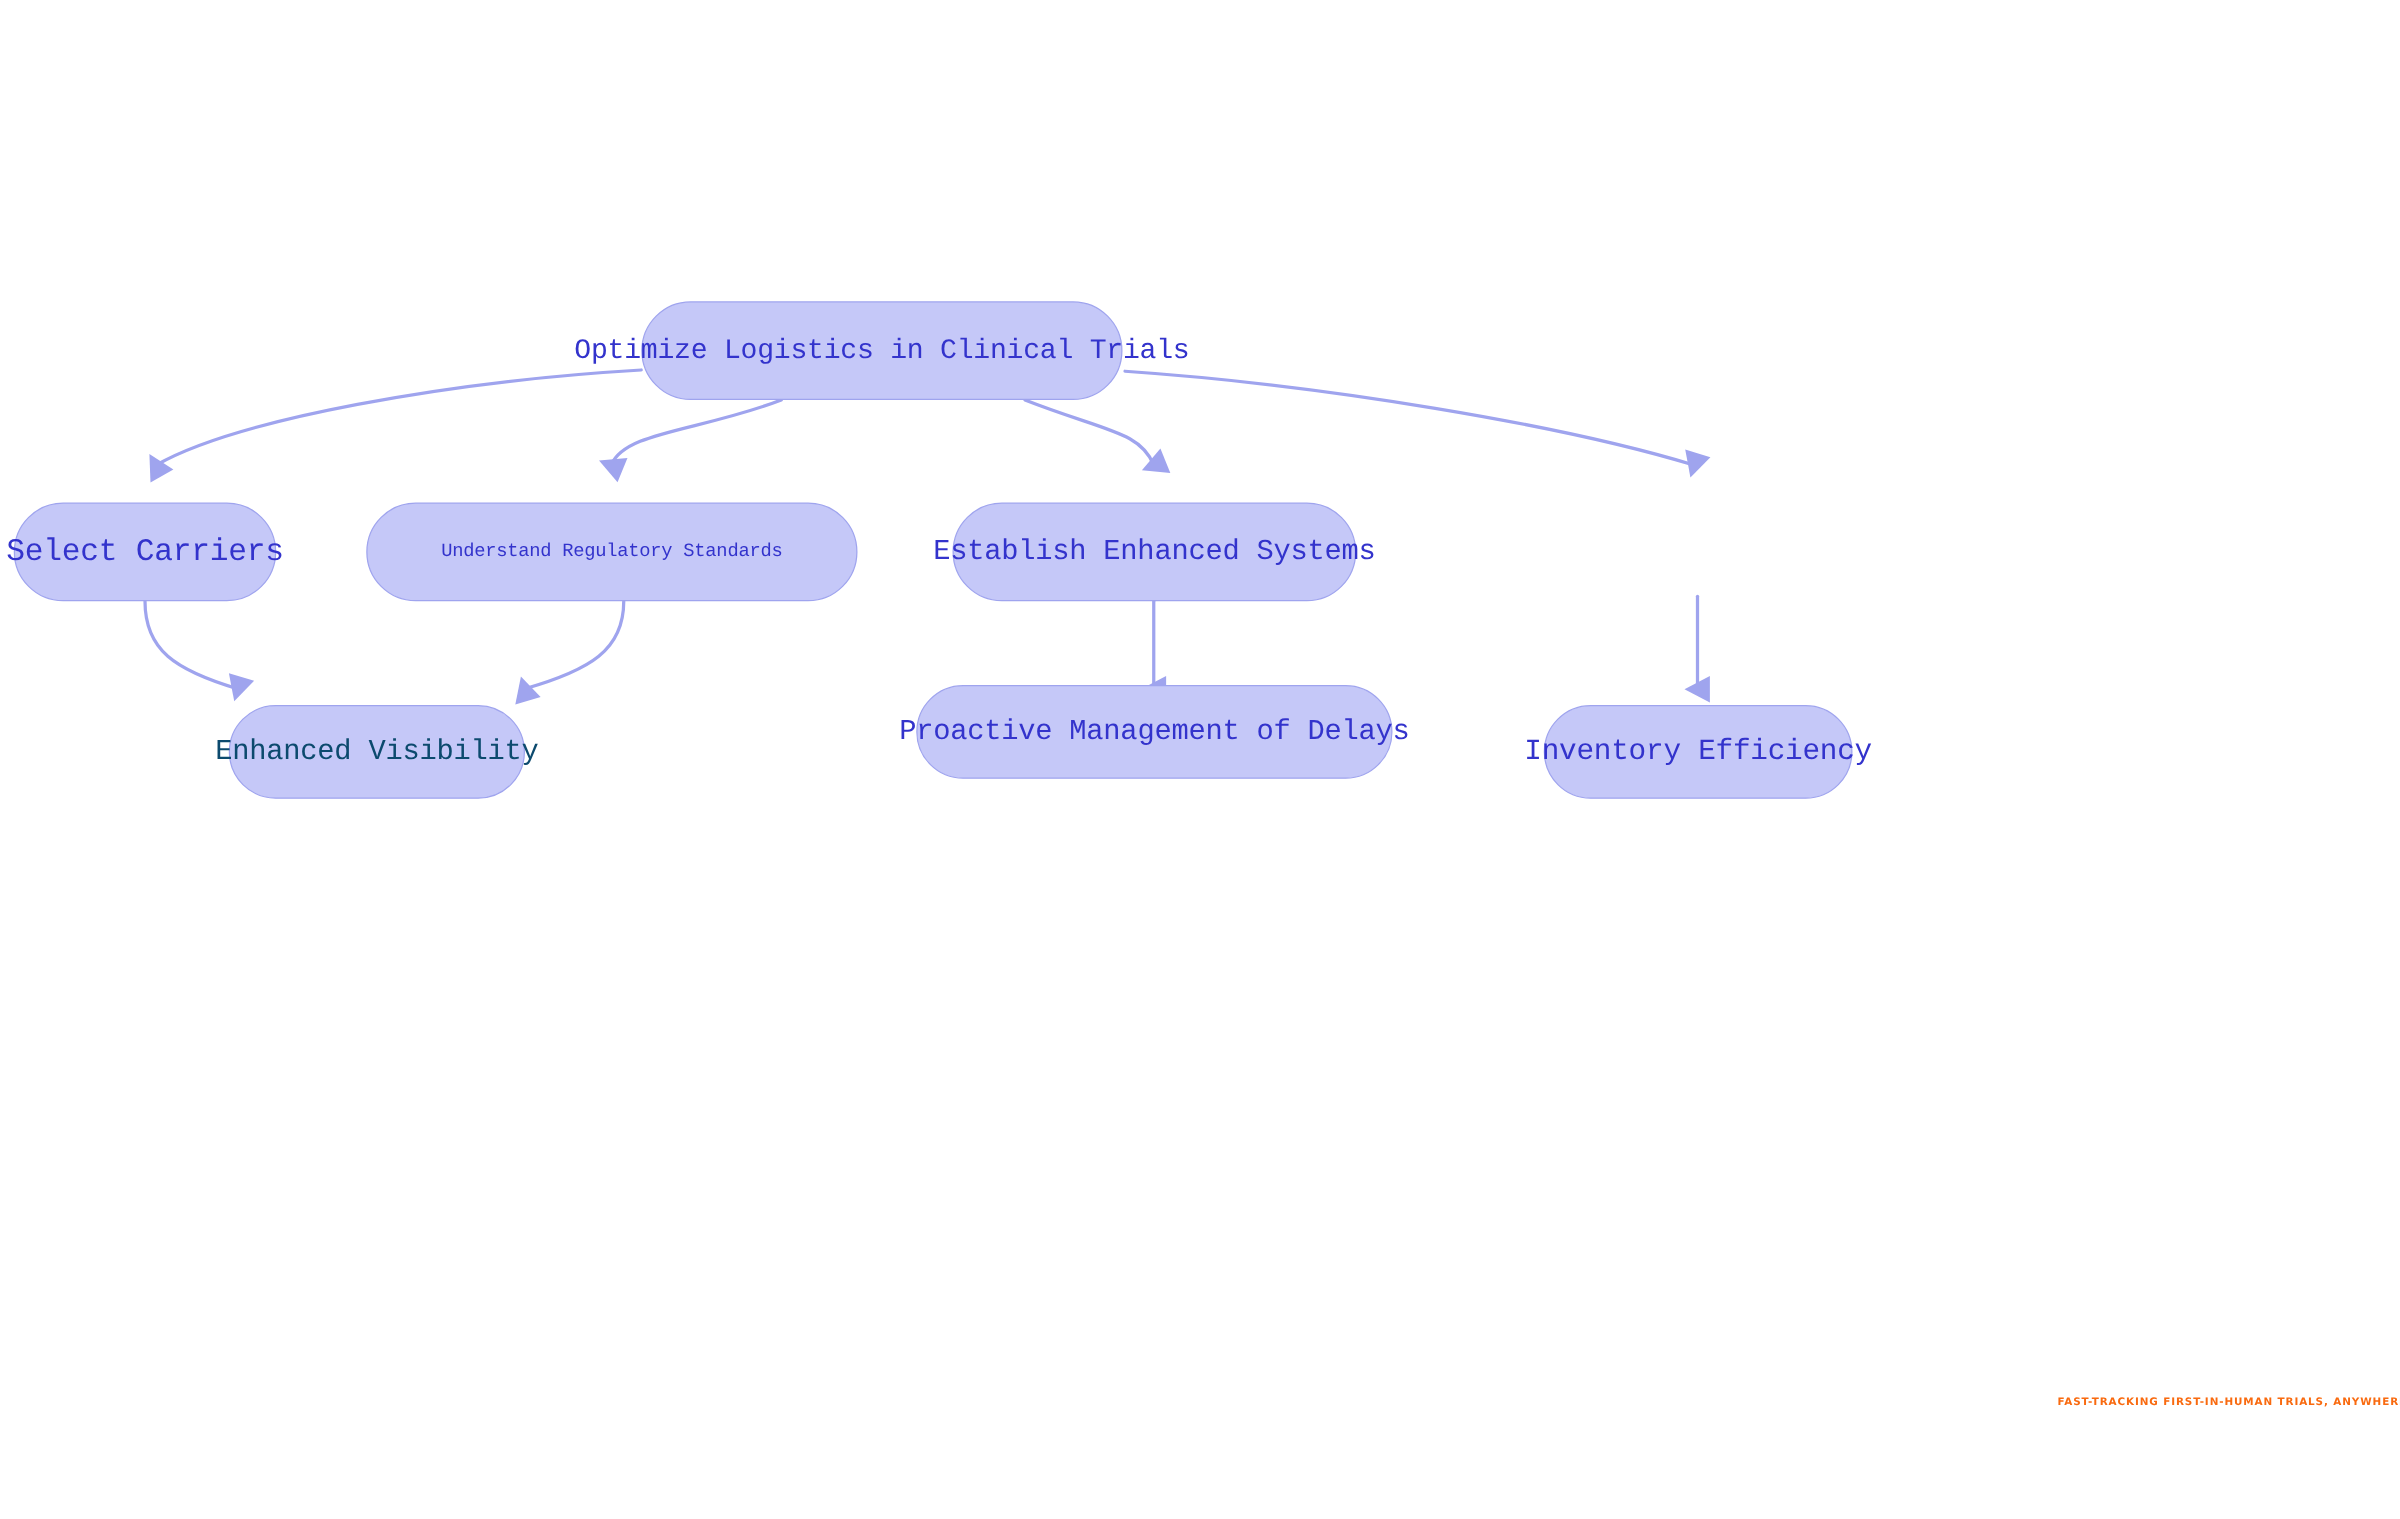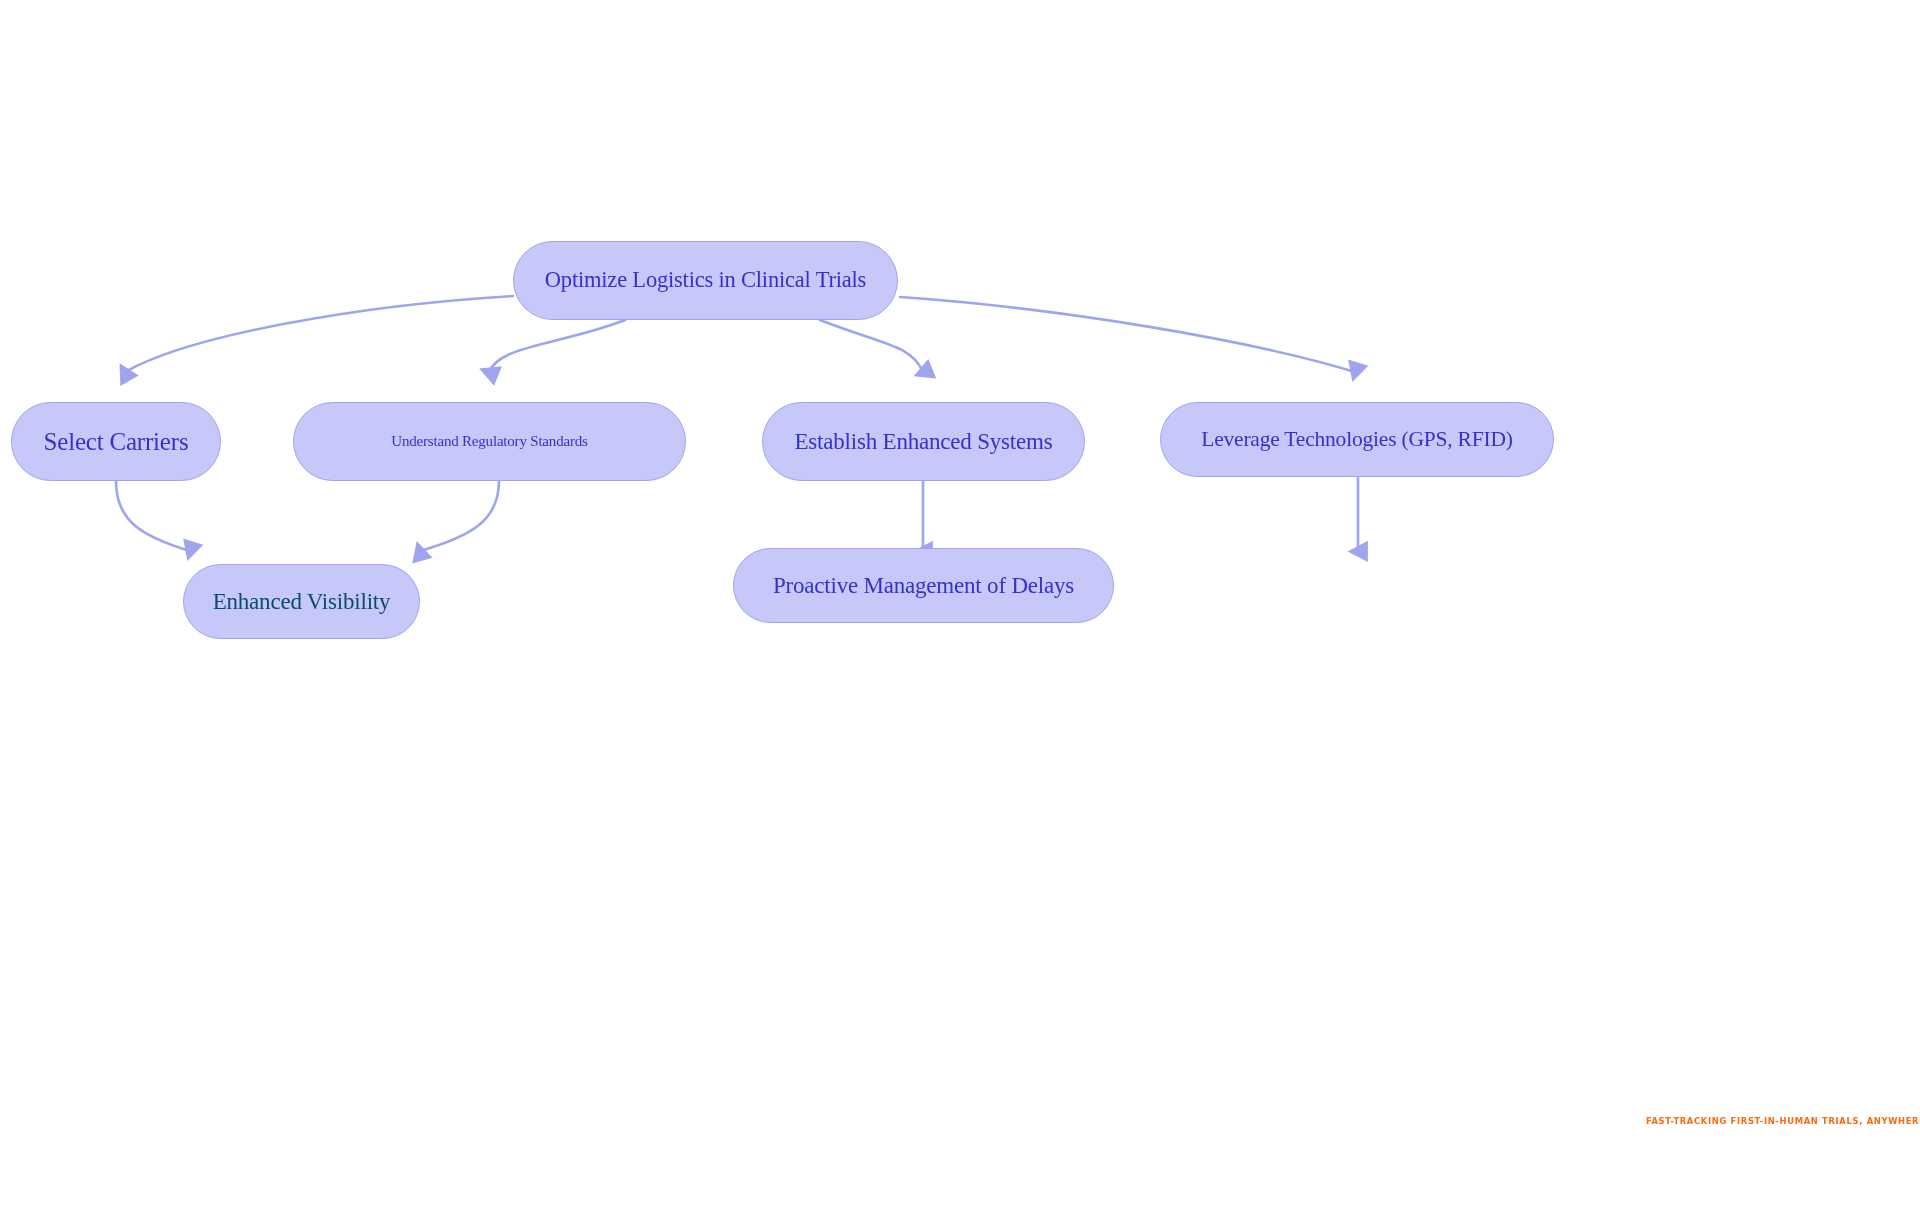--- a/index.html
+++ b/index.html
@@ -29,21 +29,21 @@
   .node {
     position: absolute;
     box-sizing: border-box;
     display: flex;
     align-items: center;
     justify-content: center;
     background: #c5c8f8;
     border: 1.6px solid #9fa4ee;
     border-radius: 999px;
     color: #3333cc;
-    font-family: Liberation Serif, serif;
+    font-family: Liberation Mono, monospace;
     font-weight: 400;
     letter-spacing: -0.2px;
     white-space: nowrap;
     user-select: none;
   }
   .node-label {
     display: block;
     line-height: 1;
   }
   
@@ -136,30 +136,30 @@
   </div>
 
   <div class="node lvl1" style="left: 293px; top: 402px; width: 393px; height: 79px; background: rgb(197, 200, 248); border-color: rgb(159, 164, 238); color: rgb(51, 51, 204);">
     <span class="node-label" style="font-size: 15px;">Understand Regulatory Standards</span>
   </div>
 
   <div class="node lvl1" style="left: 762px; top: 402px; width: 323px; height: 79px; background: rgb(197, 200, 248); border-color: rgb(159, 164, 238); color: rgb(51, 51, 204);">
     <span class="node-label" style="font-size: 23px;">Establish Enhanced Systems</span>
   </div>
 
-  <div class="node lvl1" style="left: 1160px; top: 402px; width: 394px; height: 75px; background: rgb(197, 200, 248); border-color: rgb(159, 164, 238); color: rgb(51, 51, 204);">
-    <span class="node-label" style="font-size: 21.5px;">Leverage Technologies (GPS, RFID)</span>
-  </div>
 
   <div class="node lvl2" style="left: 183px; top: 564px; width: 237px; height: 75px; background: rgb(197, 200, 248); border-color: rgb(159, 164, 238); color: #0c4a6e;">
     <span class="node-label" style="font-size: 23px;">Enhanced Visibility</span>
   </div>
 
   <div class="node lvl2" style="left: 733px; top: 548px; width: 381px; height: 75px; background: rgb(197, 200, 248); border-color: rgb(159, 164, 238); color: rgb(51, 51, 204);">
     <span class="node-label" style="font-size: 23px;">Proactive Management of Delays</span>
   </div>
 
+  <div class="node lvl2" style="left: 1235px; top: 564px; width: 247px; height: 75px; background: rgb(197, 200, 248); border-color: rgb(159, 164, 238); color: rgb(51, 51, 204);">
+    <span class="node-label" style="font-size: 23.5px;">Inventory Efficiency</span>
+  </div>
 
   <div id="logo">
     <span id="logo-tagline" style="color: rgb(249, 106, 15);">FAST-TRACKING FIRST-IN-HUMAN TRIALS, ANYWHERE</span>
   </div>
 
 </div>
 
 </body></html>

